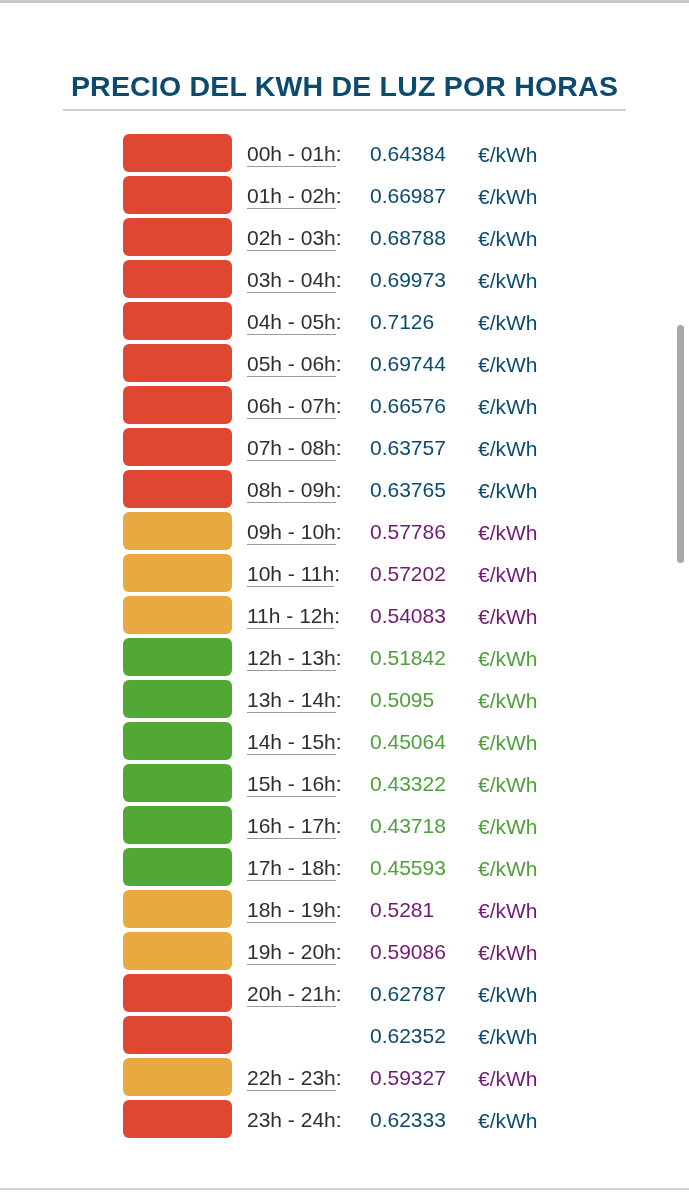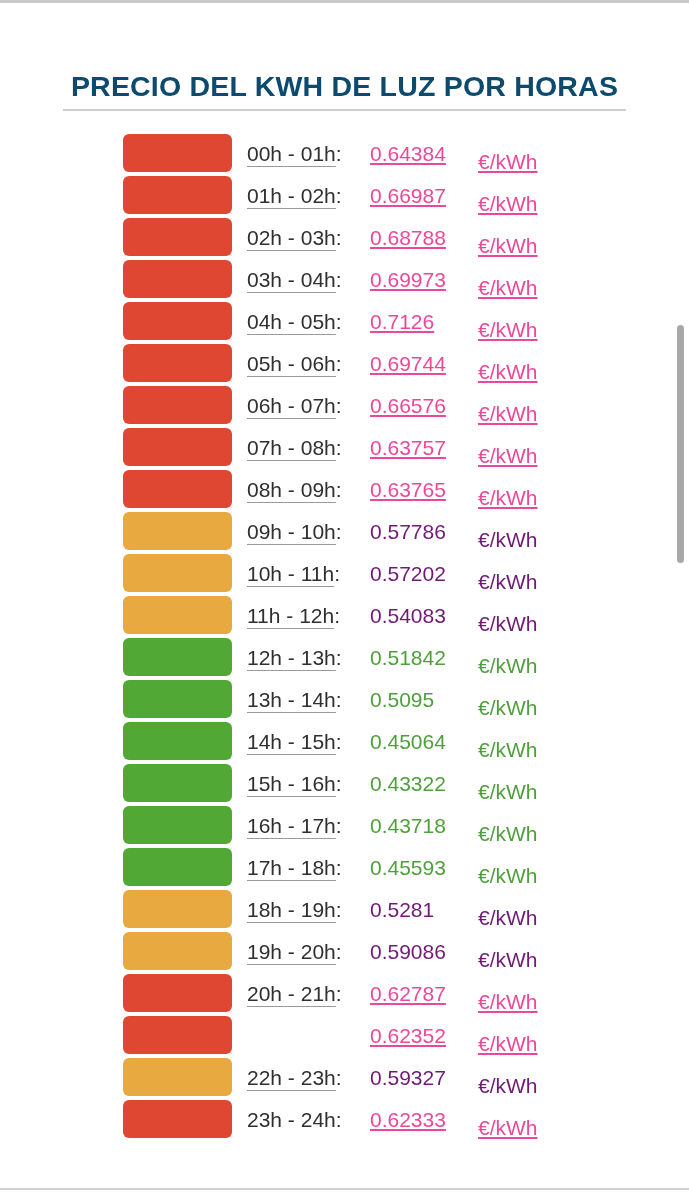--- a/index.html
+++ b/index.html
@@ -112,31 +112,31 @@
     left: 370px;
     top: 0;
     height: 42px;
     line-height: 42px;
     font-size: 21px;
     white-space: nowrap;
   }
   .unit {
     position: absolute;
     left: 478px;
-    top: 8px;
+    top: 1px;
     height: 42px;
     line-height: 42px;
     font-size: 21px;
     white-space: nowrap;
   }
 
   
   .lvl-high .swatch { background: #df4733; }
   .lvl-high .value,
-  .lvl-high .unit  { color: #ec4899; text-decoration: underline; }
+  .lvl-high .unit  { color: #0c4a6e; }
 
   .lvl-mid .swatch { background: #e8a940; }
   .lvl-mid .value,
   .lvl-mid .unit   { color: #701a75; }
 
   .lvl-low .swatch { background: #52a834; }
   .lvl-low .value,
   .lvl-low .unit   { color: #4fa03c; }
 
   

